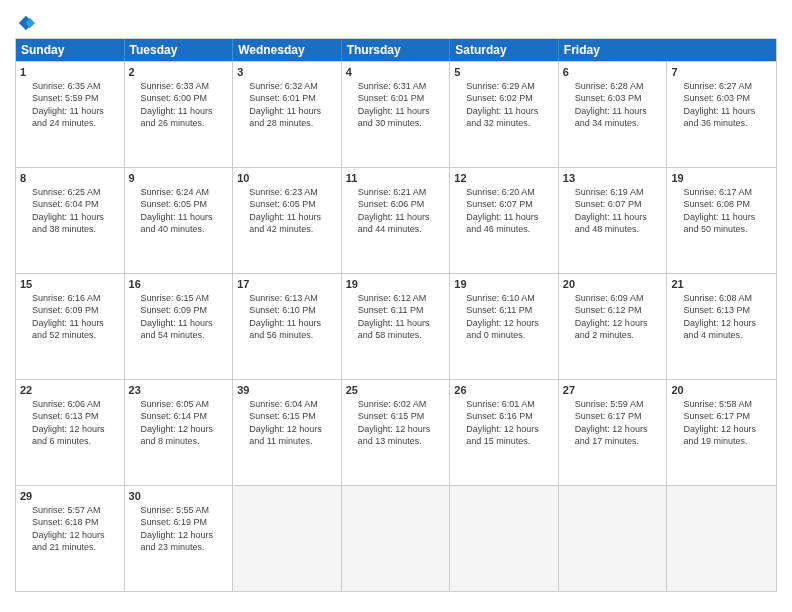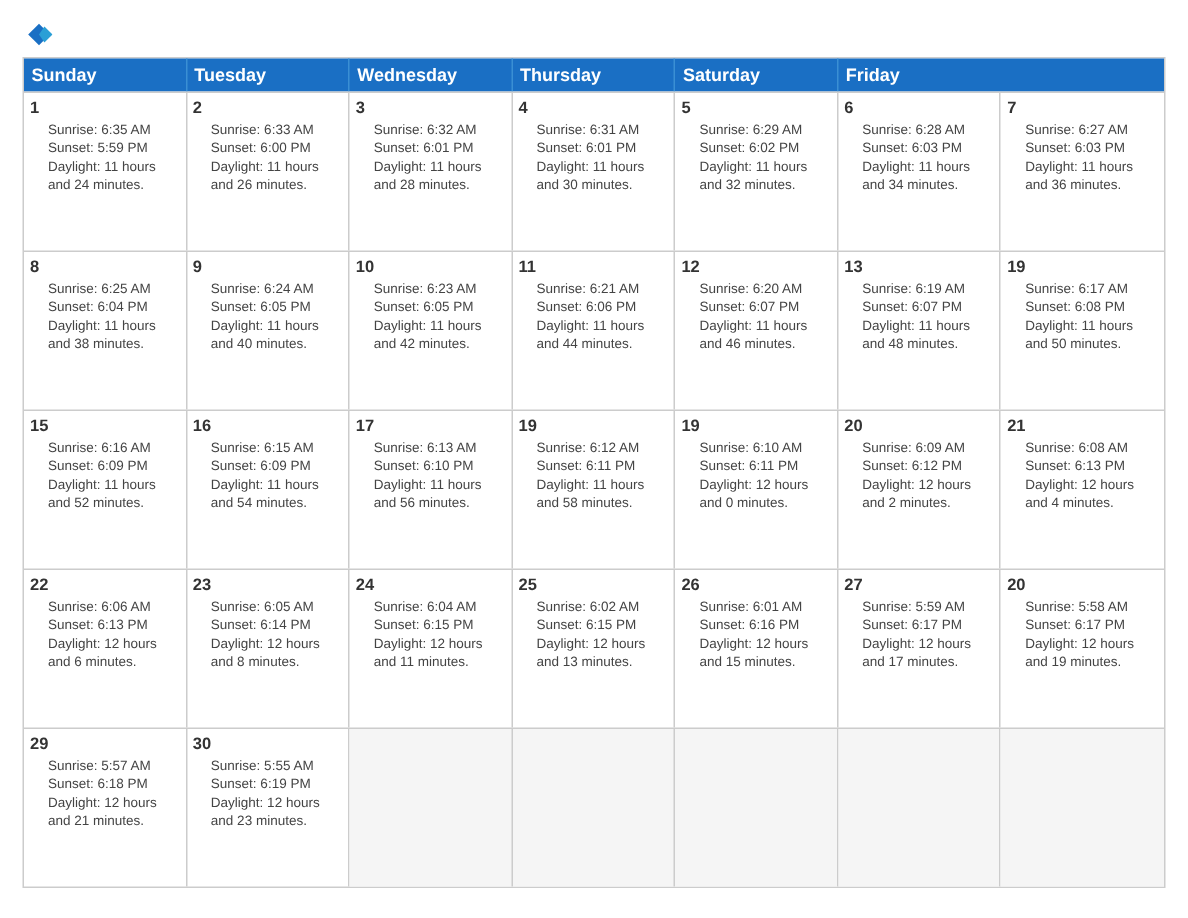--- a/index.html
+++ b/index.html
@@ -240,21 +240,21 @@
         <div class="cal-row">
           <div class="cal-cell">
             <span class="day-num">22</span>
             <div class="cal-cell-text">Sunrise: 6:06 AM<br>Sunset: 6:13 PM<br>Daylight: 12 hours<br>and 6 minutes.</div>
           </div>
           <div class="cal-cell">
             <span class="day-num">23</span>
             <div class="cal-cell-text">Sunrise: 6:05 AM<br>Sunset: 6:14 PM<br>Daylight: 12 hours<br>and 8 minutes.</div>
           </div>
           <div class="cal-cell">
-            <span class="day-num">24</span>
+            <span class="day-num">39</span>
             <div class="cal-cell-text">Sunrise: 6:04 AM<br>Sunset: 6:15 PM<br>Daylight: 12 hours<br>and 11 minutes.</div>
           </div>
           <div class="cal-cell">
             <span class="day-num">25</span>
             <div class="cal-cell-text">Sunrise: 6:02 AM<br>Sunset: 6:15 PM<br>Daylight: 12 hours<br>and 13 minutes.</div>
           </div>
           <div class="cal-cell">
             <span class="day-num">26</span>
             <div class="cal-cell-text">Sunrise: 6:01 AM<br>Sunset: 6:16 PM<br>Daylight: 12 hours<br>and 15 minutes.</div>
           </div>

